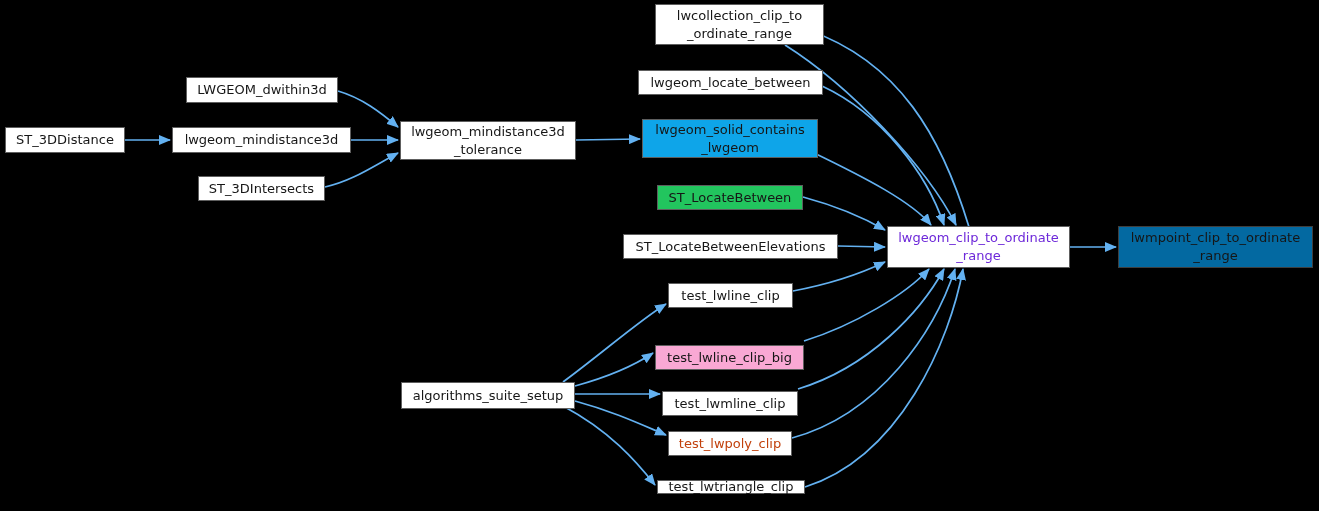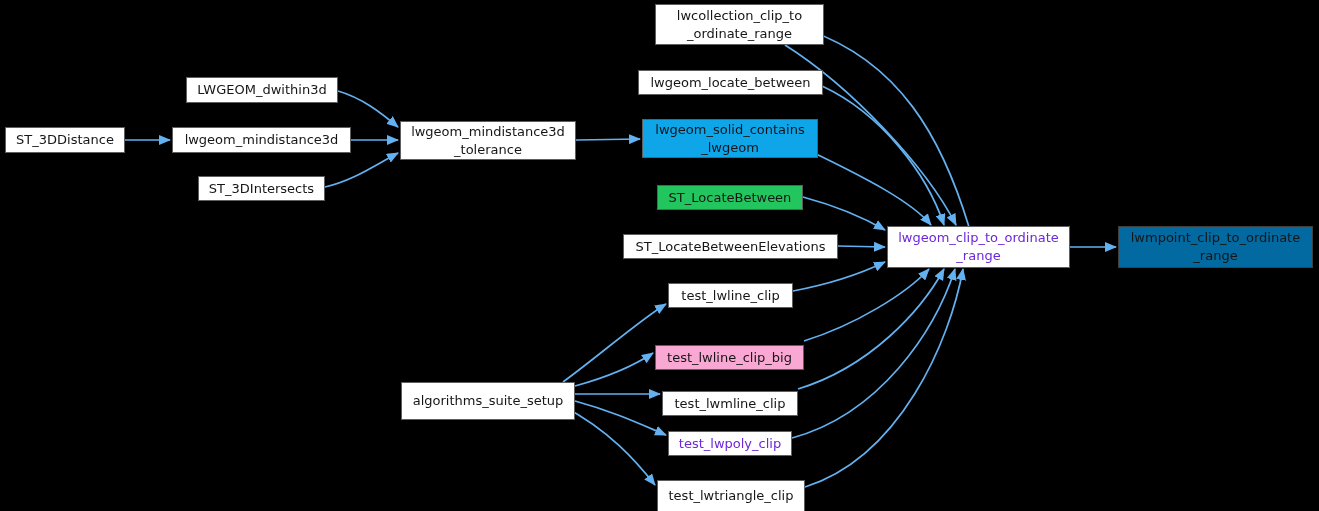--- a/index.html
+++ b/index.html
@@ -83,21 +83,21 @@
       <div class="node" style="left: 655px; top: 4px; width: 169px; height: 41px; background: rgb(255, 255, 255); border: 1.6px solid rgb(94, 94, 94); color: rgb(22, 22, 22);"><span>lwcollection_clip_to
 _ordinate_range</span></div>
       <div class="node" style="left: 638px; top: 70px; width: 185px; height: 25px; background: rgb(255, 255, 255); border: 1.6px solid rgb(94, 94, 94); color: rgb(22, 22, 22);"><span>lwgeom_locate_between</span></div>
       <div class="node" style="left: 642px; top: 119px; width: 176px; height: 39px; background: #0ea5e9; border: 1.6px solid rgb(94, 94, 94); color: rgb(22, 22, 22);"><span>lwgeom_solid_contains
 _lwgeom</span></div>
       <div class="node" style="left: 657px; top: 185px; width: 146px; height: 25px; background: #22c55e; border: 1.6px solid rgb(94, 94, 94); color: rgb(22, 22, 22);"><span>ST_LocateBetween</span></div>
       <div class="node" style="left: 623px; top: 234px; width: 215px; height: 25px; background: rgb(255, 255, 255); border: 1.6px solid rgb(94, 94, 94); color: rgb(22, 22, 22);"><span>ST_LocateBetweenElevations</span></div>
       <div class="node" style="left: 668px; top: 283px; width: 125px; height: 25px; background: rgb(255, 255, 255); border: 1.6px solid rgb(94, 94, 94); color: rgb(22, 22, 22);"><span>test_lwline_clip</span></div>
       <div class="node" style="left: 655px; top: 333px; width: 149px; height: 25px; background: #f9a8d4; border: 1.6px solid rgb(94, 94, 94); color: rgb(22, 22, 22); margin-top: 12px;"><span>test_lwline_clip_big</span></div>
       <div class="node" style="left: 662px; top: 382px; width: 136px; height: 25px; background: rgb(255, 255, 255); border: 1.6px solid rgb(94, 94, 94); color: rgb(22, 22, 22); margin-top: 9px;"><span>test_lwmline_clip</span></div>
-      <div class="node" style="left: 668px; top: 431px; width: 124px; height: 25px; background: rgb(255, 255, 255); border: 1.6px solid rgb(94, 94, 94); color: #6d28d9;"><span>test_lwpoly_clip</span></div>
-      <div class="node" style="left: 657px; top: 480px; width: 148px; height: 32px; background: rgb(255, 255, 255); border: 1.6px solid rgb(94, 94, 94); color: rgb(22, 22, 22);"><span>test_lwtriangle_clip</span></div>
-      <div class="node" style="left: 401px; top: 382px; width: 174px; height: 38px; background: rgb(255, 255, 255); border: 1.6px solid rgb(94, 94, 94); color: rgb(22, 22, 22);"><span>algorithms_suite_setup</span></div>
+      <div class="node" style="left: 668px; top: 431px; width: 124px; height: 25px; background: rgb(255, 255, 255); border: 1.6px solid rgb(94, 94, 94); color: #c2410c;"><span>test_lwpoly_clip</span></div>
+      <div class="node" style="left: 657px; top: 480px; width: 148px; height: 14px; background: rgb(255, 255, 255); border: 1.6px solid rgb(94, 94, 94); color: rgb(22, 22, 22);"><span>test_lwtriangle_clip</span></div>
+      <div class="node" style="left: 401px; top: 382px; width: 174px; height: 27px; background: rgb(255, 255, 255); border: 1.6px solid rgb(94, 94, 94); color: rgb(22, 22, 22);"><span>algorithms_suite_setup</span></div>
       <div class="node" style="left: 887px; top: 226px; width: 183px; height: 42px; background: rgb(255, 255, 255); border: 1.6px solid rgb(94, 94, 94); color: #6d28d9;"><span>lwgeom_clip_to_ordinate
 _range</span></div>
       <div class="node" style="left: 1118px; top: 226px; width: 195px; height: 42px; background: #0369a1; border: 1.6px solid rgb(63, 63, 63); color: rgb(22, 22, 22);"><span>lwmpoint_clip_to_ordinate
 _range</span></div>
     </div>
 </div>
 
 </body></html>

